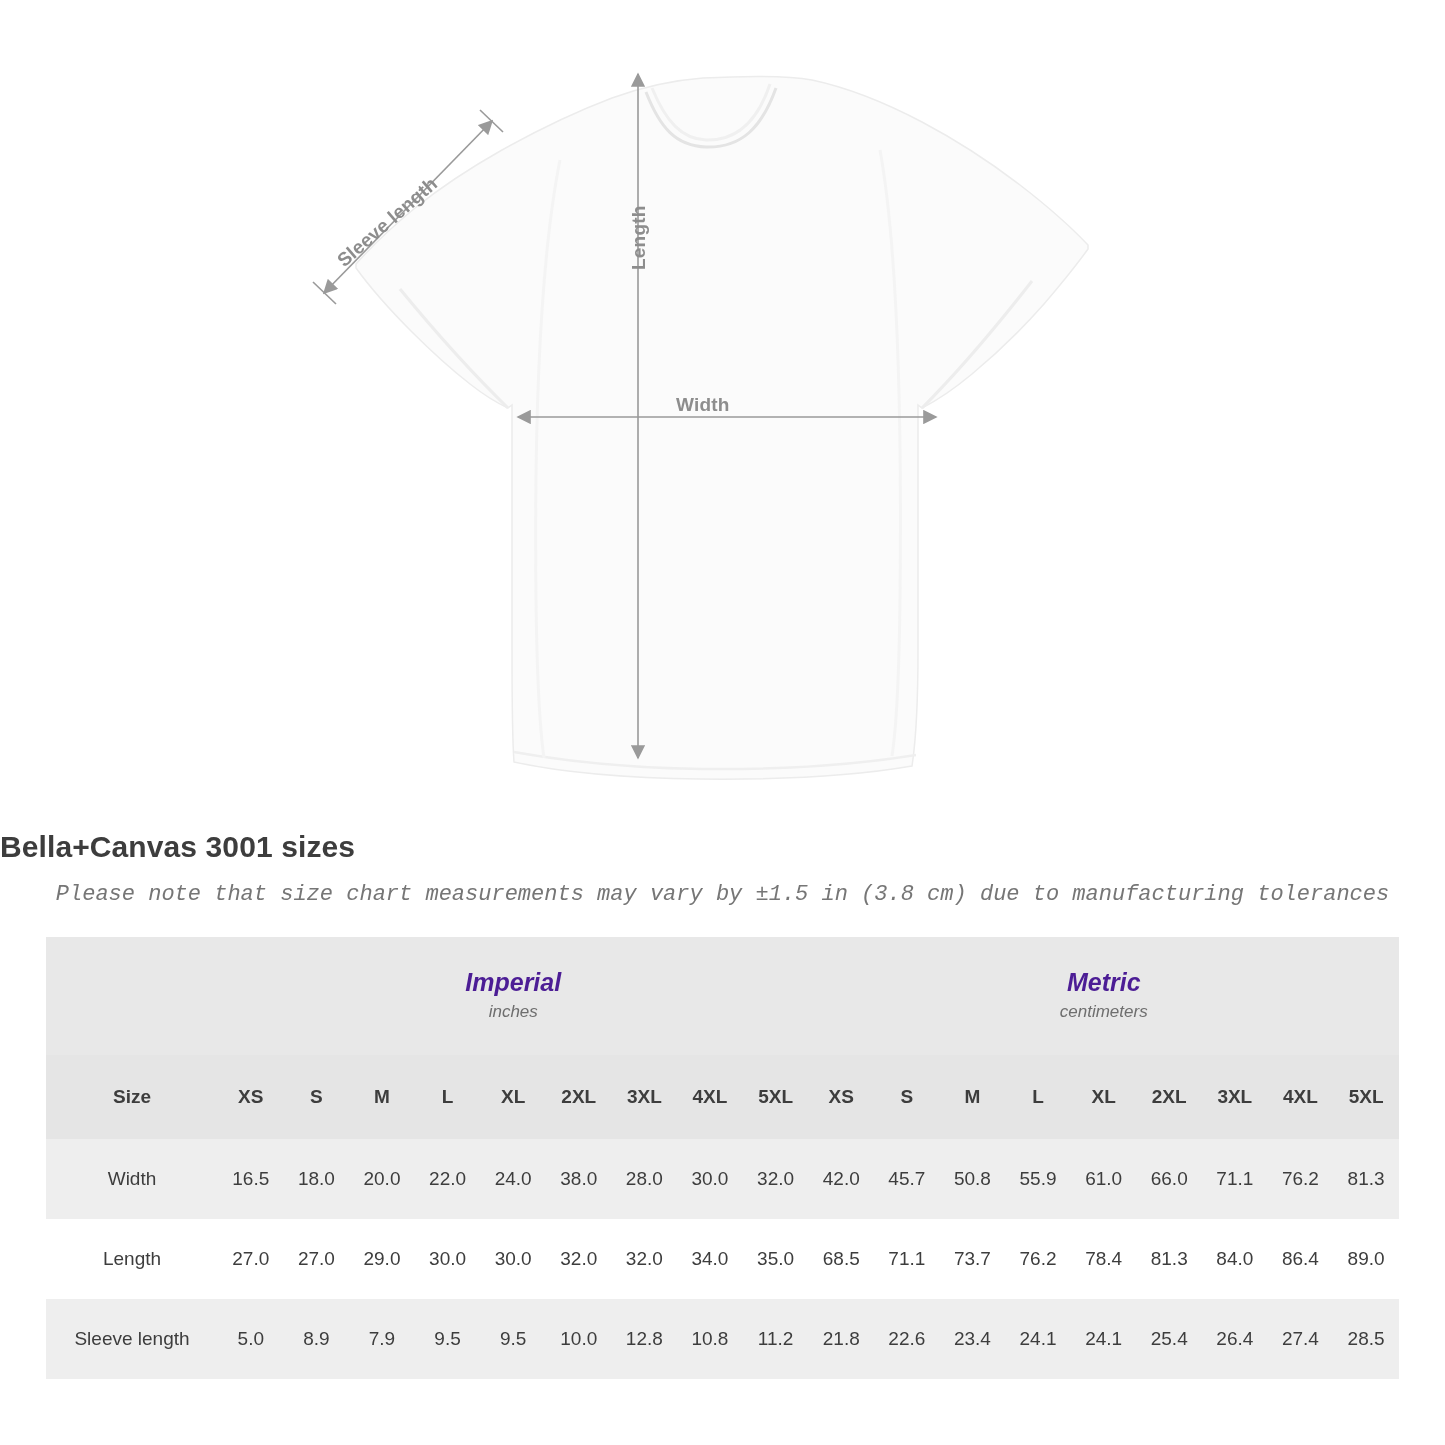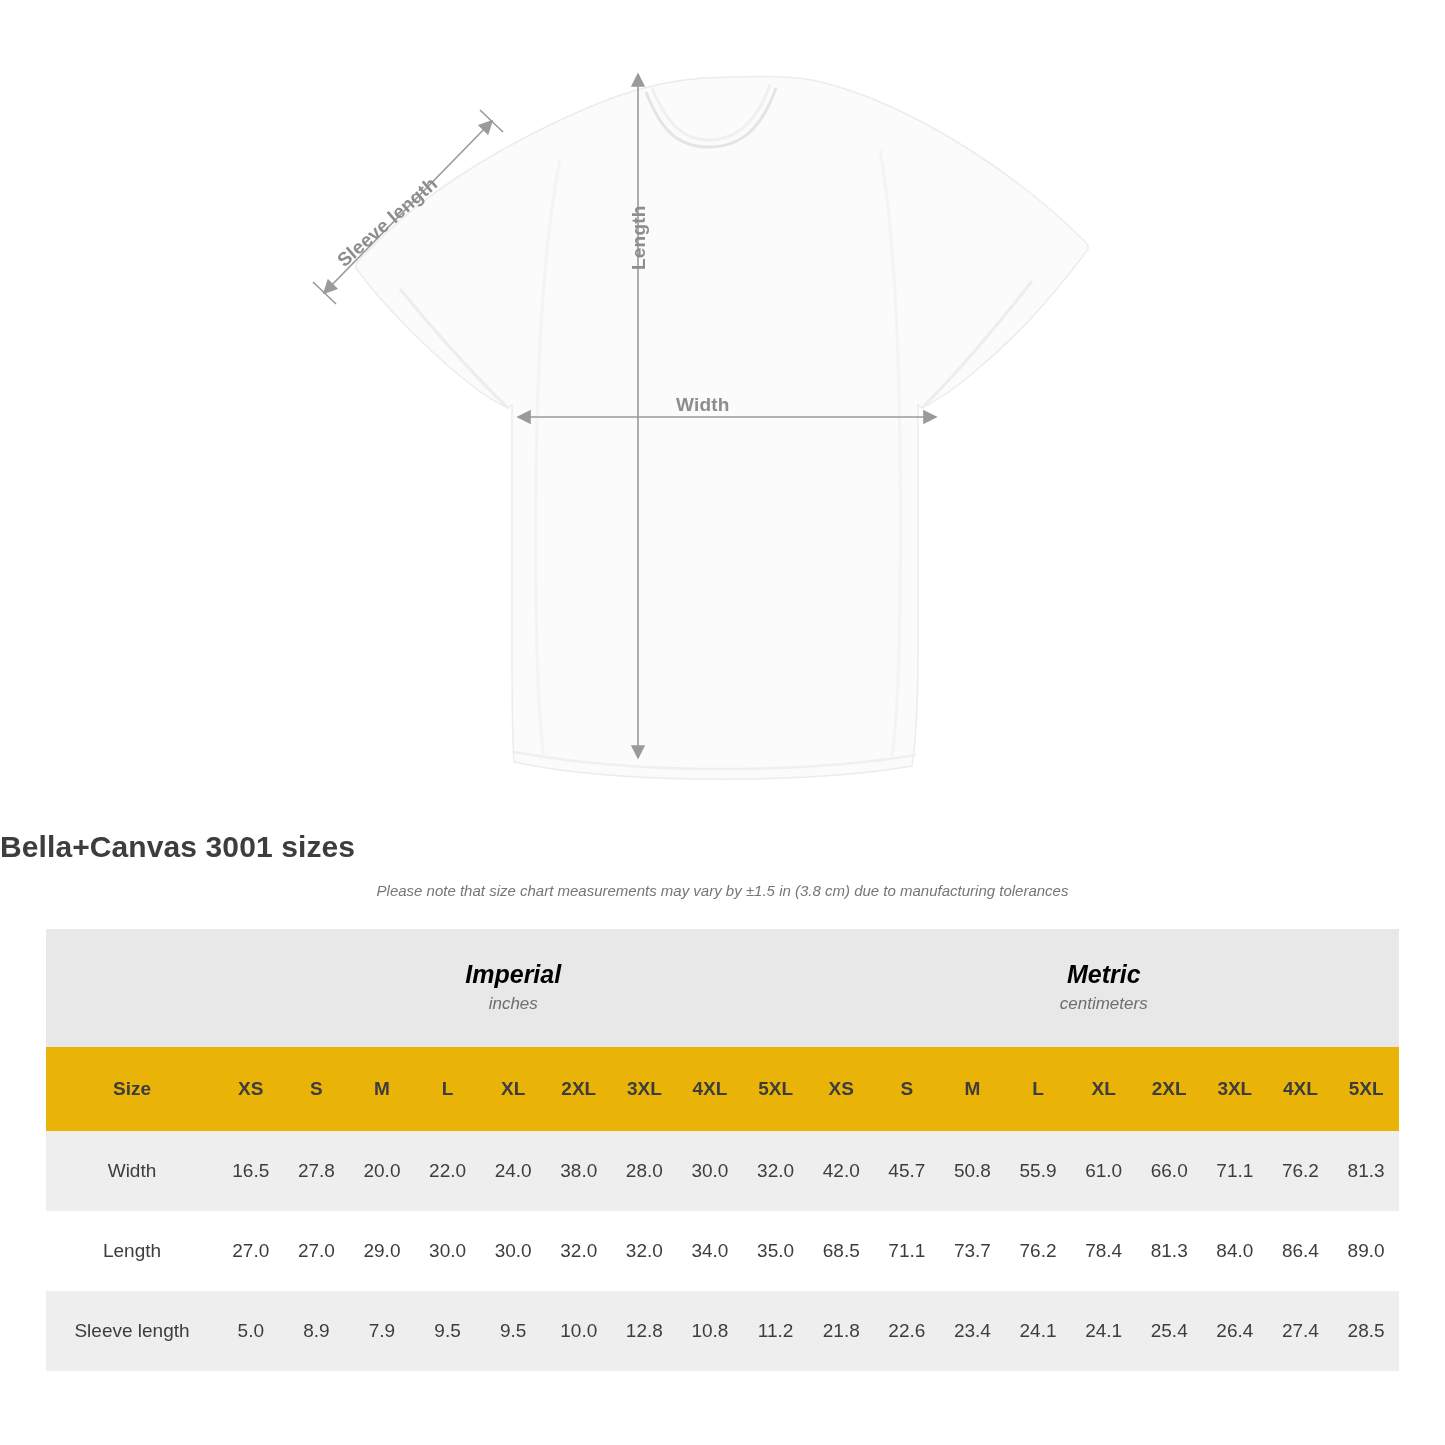--- a/index.html
+++ b/index.html
@@ -61,24 +61,25 @@
   .chart-title {
     text-align: left;
     font-size: 30px;
     font-weight: bold;
     color: #3d3d3d;
     margin: 10px 0 0 0;
     letter-spacing: 0.1px;
   }
   .chart-note {
     text-align: center;
-    font-size: 15px;
+    font-size: 22px;
     font-style: italic;
     color: #767676;
     margin: 18px 0 0 0;
+    font-family: Liberation Mono, monospace;
   }
 
   
   .table-wrap {
     margin: 30px 46px 0 46px;
     width: 1353px;
   }
   table.size-table {
     border-collapse: collapse;
     width: 100%;
@@ -94,32 +95,32 @@
     padding: 0;
   }
   .unit-head {
     height: 118px;
     background: #e8e8e8;
   }
   .unit-head .unit-name {
     font-size: 25px;
     font-style: italic;
     font-weight: bold;
-    color: #000000;
+    color: #4c1d95;
     line-height: 1.25;
   }
   .unit-head .unit-sub {
     font-size: 17px;
     font-style: italic;
     color: #6e6e6e;
     line-height: 1.6;
   }
   tr.row-head td {
     height: 84px;
-    background: #eab308;
+    background: #e5e5e5;
     font-weight: bold;
     font-size: 19px;
   }
   tr.row-head td.rowlabel { font-weight: bold; }
   tr.shade td { background: #eeeeee; }
   tr.plain td { background: #ffffff; }
   tr.data-row td { height: 80px; }
   td.rowlabel {
     font-weight: bold;
     font-size: 19px;
@@ -260,21 +261,21 @@
           <td>XL</td>
           <td>2XL</td>
           <td>3XL</td>
           <td>4XL</td>
           <td>5XL</td>
         </tr>
 
         <tr class="data-row shade">
           <td class="rowlabel">Width</td>
           <td>16.5</td>
-          <td>27.8</td>
+          <td>18.0</td>
           <td>20.0</td>
           <td>22.0</td>
           <td>24.0</td>
           <td>38.0</td>
           <td>28.0</td>
           <td>30.0</td>
           <td>32.0</td>
           <td>42.0</td>
           <td>45.7</td>
           <td>50.8</td>

